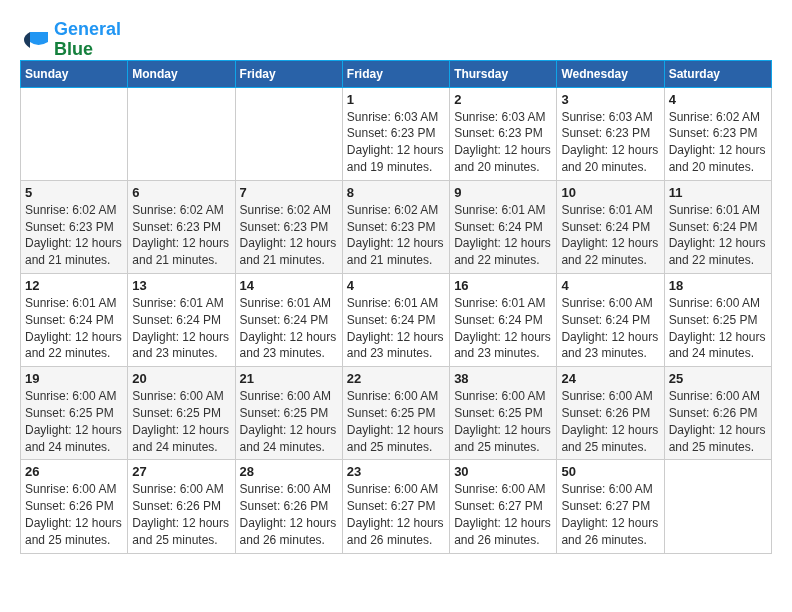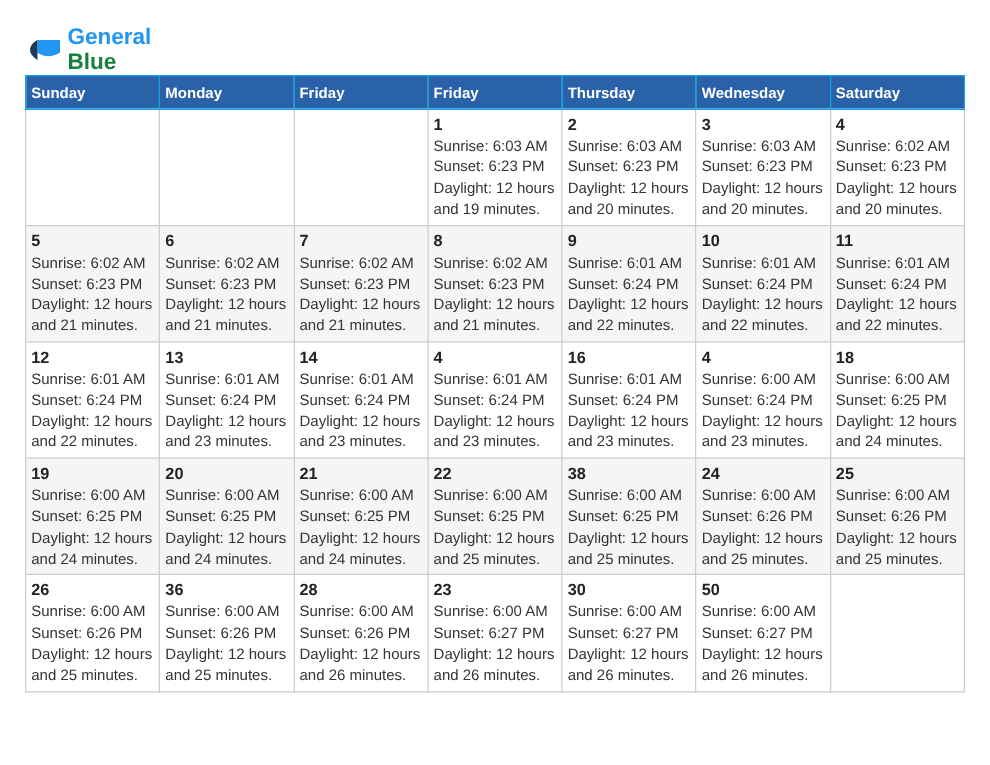--- a/index.html
+++ b/index.html
@@ -304,21 +304,21 @@
       </tr>
       <tr>
         <td>
           <div class="day-num">26</div>
           <div class="day-info" style="white-space: pre-line;">Sunrise: 6:00 AM
 Sunset: 6:26 PM
 Daylight: 12 hours
 and 25 minutes.</div>
         </td>
         <td>
-          <div class="day-num">36</div>
+          <div class="day-num">27</div>
           <div class="day-info" style="white-space: pre-line;">Sunrise: 6:00 AM
 Sunset: 6:26 PM
 Daylight: 12 hours
 and 25 minutes.</div>
         </td>
         <td>
           <div class="day-num">28</div>
           <div class="day-info" style="white-space: pre-line;">Sunrise: 6:00 AM
 Sunset: 6:26 PM
 Daylight: 12 hours

